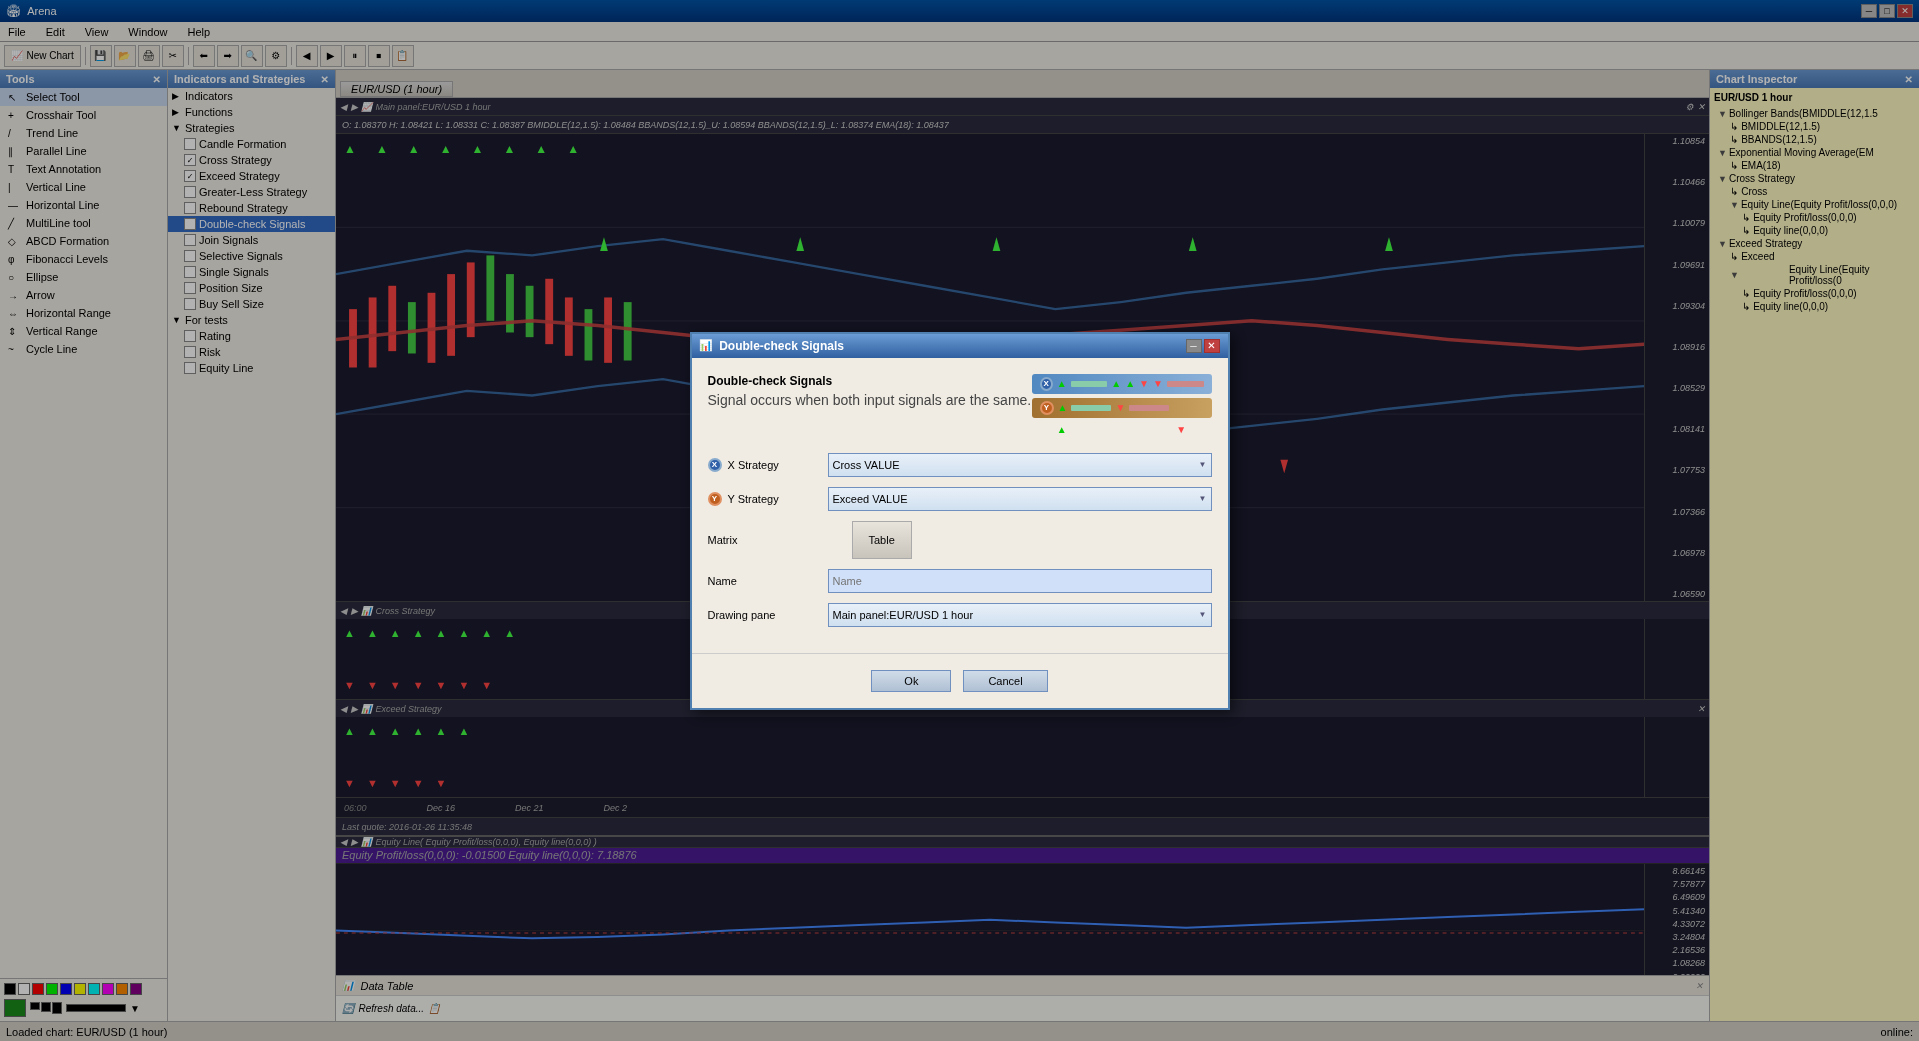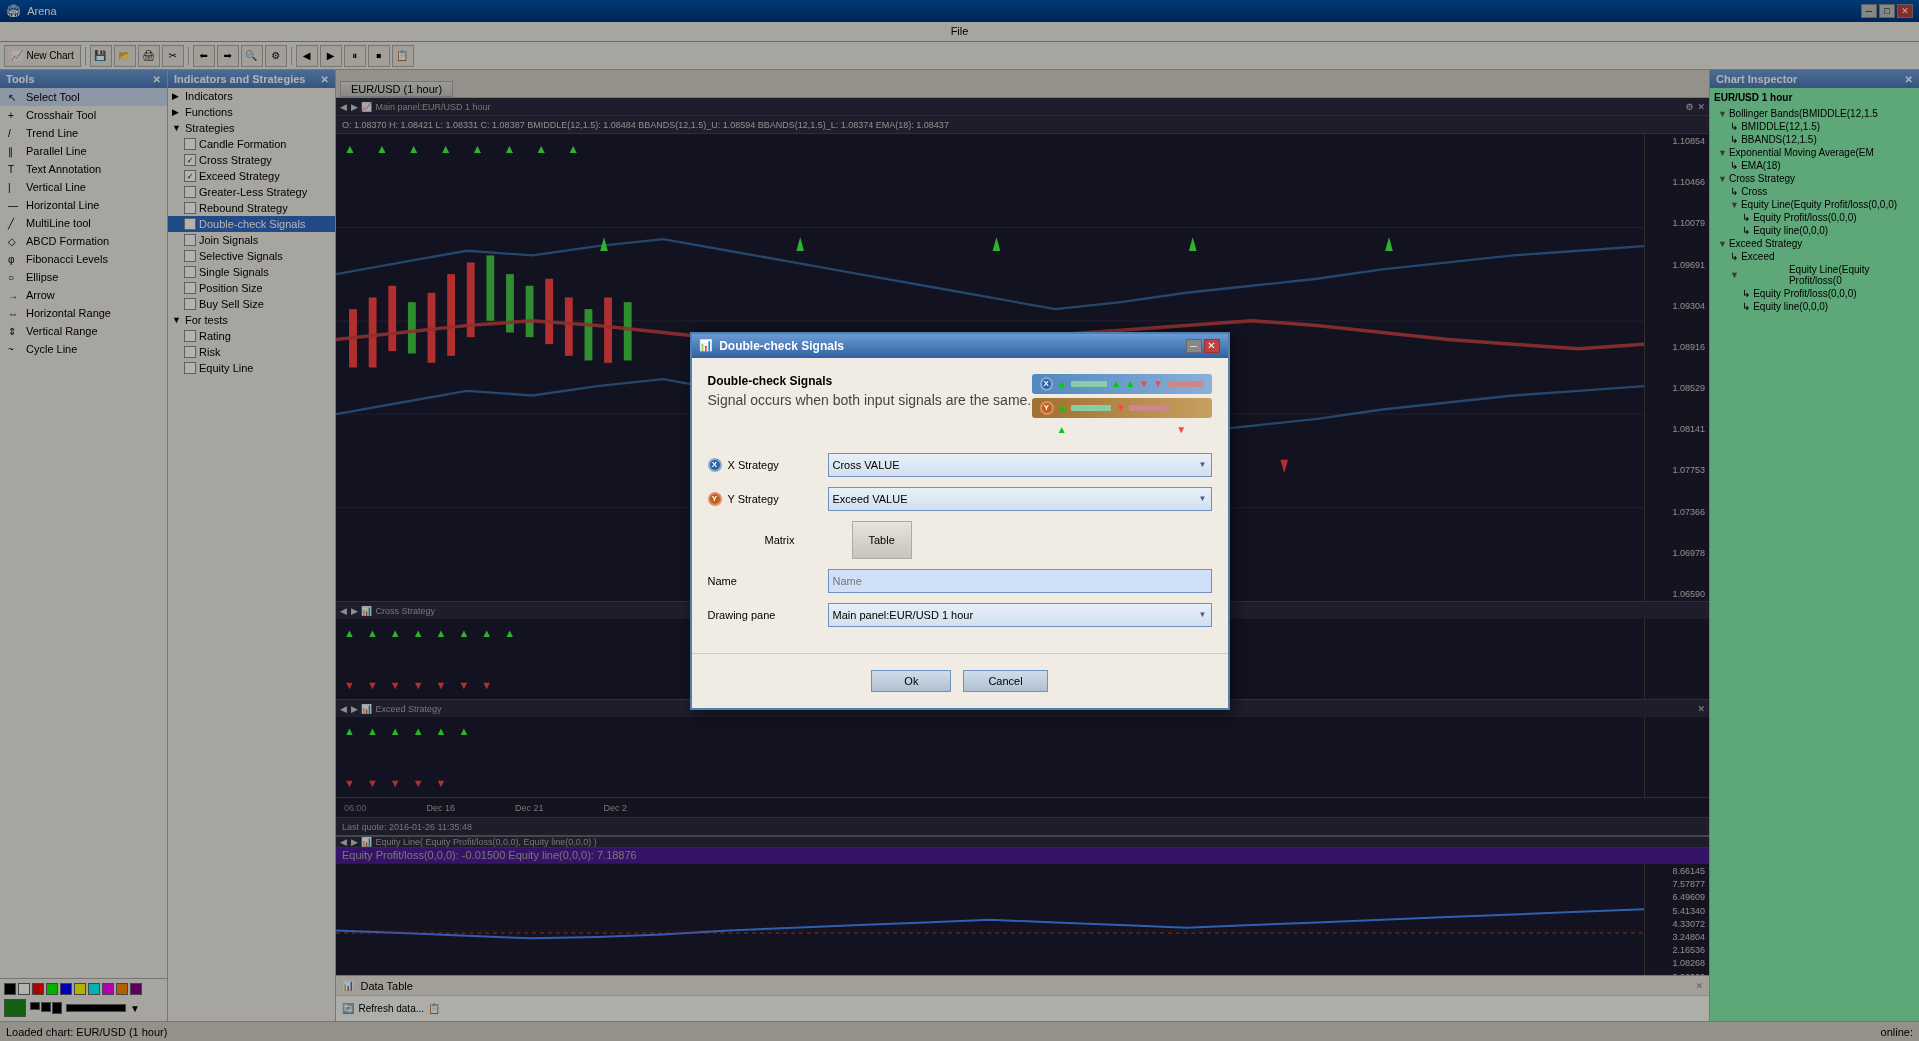--- a/index.html
+++ b/index.html
@@ -4,21 +4,21 @@
   <style>
     * { box-sizing: border-box; margin: 0; padding: 0; }
     body { font-family: 'Segoe UI', Tahoma, Geneva, Verdana, sans-serif; font-size: 11px; background: #d4d0c8; overflow: hidden; }
 
     
     .title-bar { background: linear-gradient(to bottom, #0054a6, #003580); color: white; padding: 3px 6px; display: flex; align-items: center; justify-content: space-between; height: 22px; }
     .title-bar-controls { display: flex; gap: 2px; }
     .title-bar-btn { background: #c0c0c0; border: 1px solid #888; width: 16px; height: 14px; font-size: 9px; cursor: pointer; display: flex; align-items: center; justify-content: center; color: #000; }
 
     
-    .menu-bar { background: #f0ece4; border-bottom: 1px solid #999; padding: 2px 4px; display: flex; gap: 12px; height: 20px; align-items: center; flex-direction: column; }
+    .menu-bar { background: #f0ece4; border-bottom: 1px solid #999; padding: 2px 4px; display: flex; gap: 12px; height: 20px; align-items: center; }
     .menu-item { font-size: 11px; cursor: pointer; padding: 1px 4px; }
 
     
     .toolbar { background: #f0ece4; border-bottom: 1px solid #aaa; padding: 2px 4px; display: flex; align-items: center; gap: 2px; height: 28px; }
     .toolbar-btn { width: 22px; height: 22px; border: 1px solid #aaa; background: #e8e4dc; display: flex; align-items: center; justify-content: center; cursor: pointer; font-size: 10px; }
     .toolbar-separator { width: 1px; height: 18px; background: #aaa; margin: 0 2px; }
 
     
     .main-layout { display: flex; height: calc(100vh - 70px); }
 
@@ -35,21 +35,21 @@
 
     
     .indicators-panel { background: #f0ece4; border-right: 1px solid #aaa; width: 168px; overflow-y: auto; }
     .tree-item { padding: 2px 4px; cursor: pointer; display: flex; align-items: center; gap: 3px; font-size: 11px; }
     .tree-item.highlighted { background: #316ac5; color: white; }
     .tree-indent-1 { padding-left: 16px; }
     .expand-icon { font-size: 9px; width: 10px; }
     .checkbox-icon { width: 12px; height: 12px; border: 1px solid #888; background: white; display: inline-flex; align-items: center; justify-content: center; font-size: 8px; }
 
     
-    .right-panel { width: 210px; background: #86efac; border-left: 1px solid #aaa; flex-shrink: 0; overflow-y: auto; font-size: 10px; }
+    .right-panel { width: 210px; background: #fef9c3; border-left: 1px solid #aaa; flex-shrink: 0; overflow-y: auto; font-size: 10px; }
 
     
     .data-table-bar { background: #e8e4dc; border-top: 1px solid #aaa; height: 20px; display: flex; align-items: center; padding: 0 6px; gap: 6px; font-size: 11px; }
 
     
     .status-bar { background: #d4d0c8; border-top: 1px solid #aaa; padding: 2px 6px; font-size: 11px; display: flex; justify-content: space-between; height: 20px; align-items: center; }
 
     
     .modal-overlay { position: fixed; top: 0; left: 0; right: 0; bottom: 0; background: rgba(0,0,0,0.3); display: flex; align-items: center; justify-content: center; z-index: 1000; }
     .modal { background: #f0ece4; border: 2px solid #5080b0; width: 540px; box-shadow: 4px 4px 12px rgba(0,0,0,0.5); }
@@ -66,21 +66,21 @@
     .signal-dot-blue { width: 14px; height: 14px; background: #3060a8; border: 2px solid #88aacc; border-radius: 50%; display: flex; align-items: center; justify-content: center; color: white; font-size: 8px; font-weight: bold; }
     .signal-dot-orange { width: 14px; height: 14px; background: #c06020; border: 2px solid #e09060; border-radius: 50%; display: flex; align-items: center; justify-content: center; color: white; font-size: 8px; font-weight: bold; }
     .arrow-green { color: #00cc00; font-size: 10px; }
     .arrow-red { color: #ff4444; font-size: 10px; }
     .form-row { display: flex; align-items: center; margin-bottom: 10px; }
     .form-label { width: 120px; font-size: 11px; display: flex; align-items: center; gap: 6px; }
     .form-control { flex: 1; }
     .dropdown { width: 100%; height: 24px; background: linear-gradient(to bottom, #e8f0f8, #d0e0f0); border: 1px solid #7090c0; padding: 0 4px; font-size: 11px; display: flex; align-items: center; justify-content: space-between; cursor: pointer; }
     .dropdown-arrow { font-size: 8px; color: #557; }
     .matrix-row { display: flex; align-items: center; margin-bottom: 10px; }
-    .matrix-label { width: 144px; font-size: 11px; text-align: center; }
+    .matrix-label { width: 144px; font-size: 11px; }
     .table-btn { background: linear-gradient(to bottom, #e8e4dc, #c8c4bc); border: 1px solid #aaa; padding: 2px 16px; font-size: 11px; cursor: pointer; height: 38px; }
     .name-input { flex: 1; height: 24px; background: #d0e0f8; border: 1px solid #7090c0; padding: 0 4px; font-size: 11px; color: #667799; }
     .modal-footer { display: flex; justify-content: center; gap: 12px; padding: 16px; border-top: 1px solid #ccc; }
     .ok-btn { background: linear-gradient(to bottom, #d0dce8, #b0c0d4); border: 1px solid #7090c0; padding: 4px 24px; font-size: 11px; cursor: pointer; min-width: 80px; }
     .cancel-btn { background: linear-gradient(to bottom, #d0dce8, #b0c0d4); border: 1px solid #7090c0; padding: 4px 24px; font-size: 11px; cursor: pointer; min-width: 80px; }
     .price-axis { width: 65px; background: #1e1e30; border-left: 1px solid #444; display: flex; flex-direction: column; justify-content: space-between; padding: 2px 4px; }
     .price-label { font-size: 9px; color: #ccc; text-align: right; }
 
     .time-axis { height: 20px; background: #1e1e30; border-top: 1px solid #444; display: flex; align-items: center; padding: 0 8px; gap: 60px; }
     .time-label { font-size: 9px; color: #aaa; }
@@ -310,21 +310,21 @@
           <span class="checkbox-icon"></span>
           <span>Risk</span>
         </div>
         <div class="tree-item tree-indent-1">
           <span class="checkbox-icon"></span>
           <span>Equity Line</span>
         </div>
       </div>
     </div>
 
-    <div style="flex:1; display:flex; flex-direction:column; overflow:hidden;">
+    <div style="flex:1; display:flex; flex-direction:column; overflow:hidden;font-style:italic;">
 
       <div style="background:#d4d0c8; border-bottom:1px solid #aaa; display:flex; align-items:flex-end; padding:3px 4px 0; height:28px;">
         <div class="chart-tab">
           <span>EUR/USD (1 hour)</span>
         </div>
       </div>
 
       <div style="flex:1; display:flex; flex-direction:column; overflow:hidden; background:#1a1a2e;">
 
         <div style="background:#2a2a3e; border-bottom:1px solid #444; display:flex; align-items:center; padding:1px 4px; height:18px; gap:4px;">

